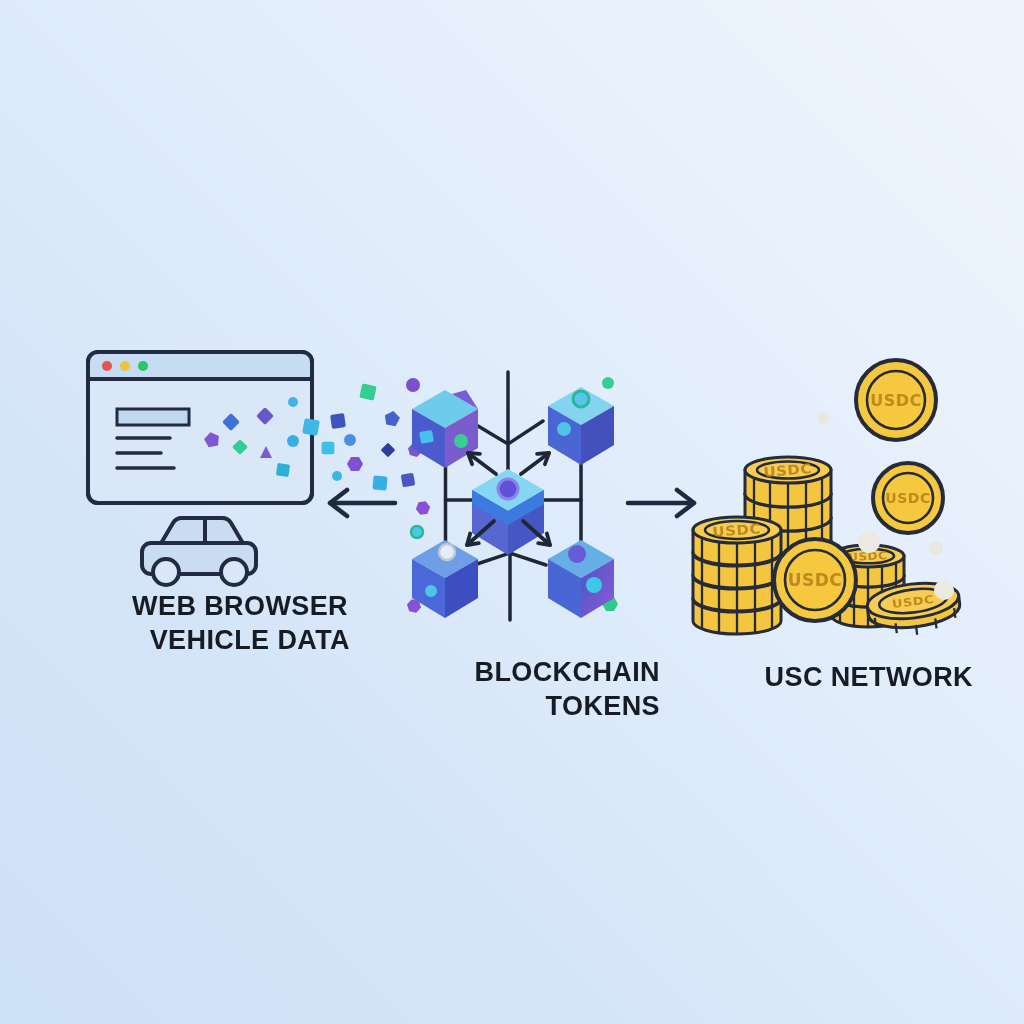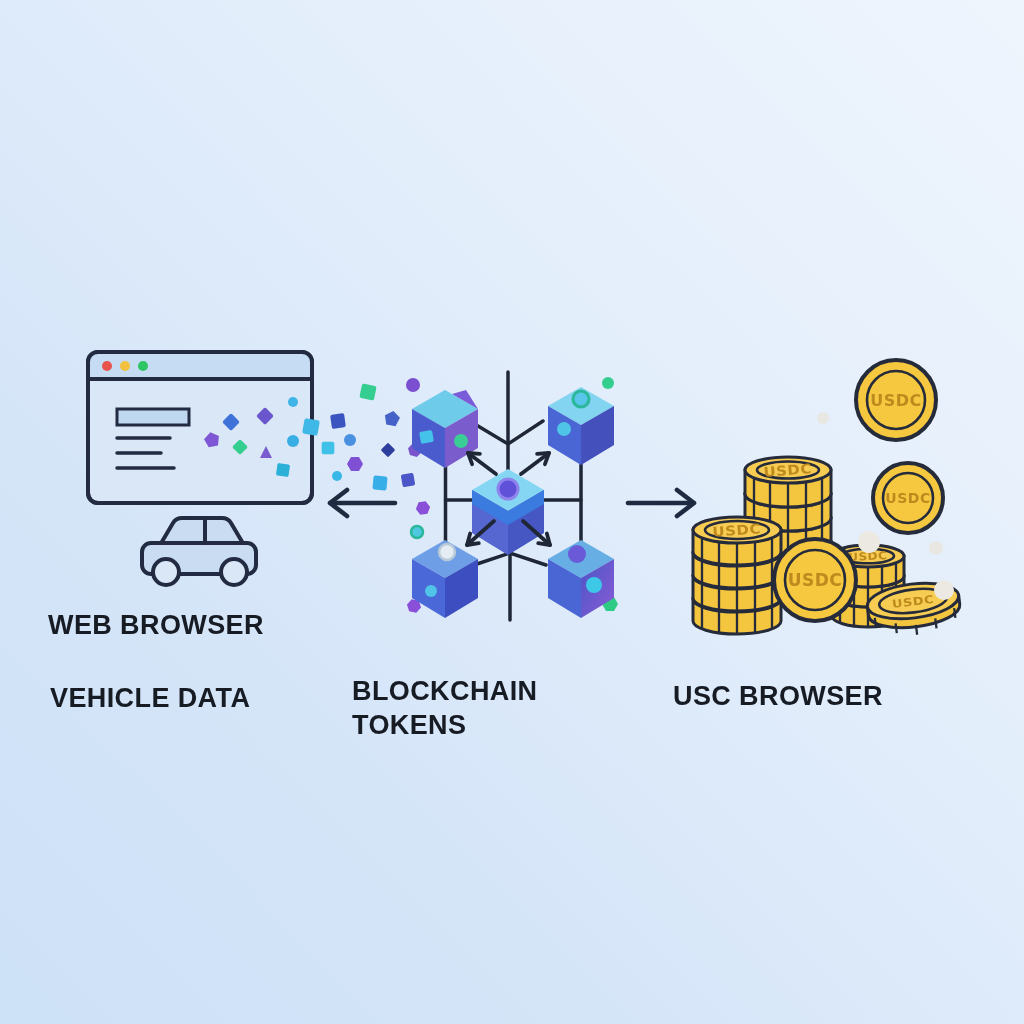--- a/index.html
+++ b/index.html
@@ -5,21 +5,21 @@
 <style>
   html,body{margin:0;padding:0;}
   .canvas{
     position:relative;width:1024px;height:1024px;overflow:hidden;
     background:linear-gradient(225deg,#eff5fd 0%,#e3eefb 38%,#d5e5f8 70%,#cde1f7 100%);
     font-family:"Liberation Sans",sans-serif;
   }
   .art{position:absolute;left:0;top:0;width:1024px;height:1024px;}
   .lbl{
     position:absolute;font-weight:700;font-size:27px;letter-spacing:.4px;
-    color:#171b24;text-align:left;line-height:34px;white-space:nowrap;margin-top:19px;
+    color:#171b24;text-align:right;line-height:34px;white-space:nowrap;
   }
   .nl{stroke:#1f2737;stroke-width:3.5;fill:none;stroke-linecap:round;}
   .na{stroke:#1f2737;stroke-width:3.8;fill:none;stroke-linecap:round;}
   .ba{stroke:#1e2a40;stroke-width:4.6;fill:none;stroke-linecap:round;stroke-linejoin:round;}
   .cs{fill:#f4c53f;stroke:#252b3b;stroke-width:3;}
   .rim{fill:#f4c53f;stroke:#252b3b;stroke-width:3;}
   .rimtop{fill:#f6cc52;stroke:#252b3b;stroke-width:3;}
   .ridge{stroke:#252b3b;stroke-width:2.3;fill:none;}
   .ring{fill:none;stroke:#252b3b;stroke-width:2.6;}
   .ct{font-family:"DejaVu Sans",sans-serif;font-weight:700;fill:#bf8a1d;text-anchor:middle;letter-spacing:.5px;}
@@ -258,24 +258,24 @@
       <circle cx="869" cy="542" r="11" fill="#ece9e3"></circle>
       <circle cx="936" cy="548" r="7" fill="#e9e7e1"></circle>
       <circle cx="944" cy="590" r="10" fill="#ece9e3"></circle>
     </g>
   </g>
 </svg>
 
 <div class="lbl" style="left:48px;top:589px;width:300px;">
   <div>WEB BROWSER</div>
 </div>
-<div class="lbl" style="left:50px;top:662px;width:300px;">
+<div class="lbl" style="left:50px;top:623px;width:300px;">
   <div>VEHICLE DATA</div>
 </div>
-<div class="lbl" style="left:352px;top:655px;width:300px;">
+<div class="lbl" style="left:360px;top:655px;width:300px;">
   <div>BLOCKCHAIN</div>
   <div>TOKENS</div>
 </div>
 <div class="lbl" style="left:673px;top:660px;width:300px;">
-  <div>USC BROWSER</div>
+  <div>USC NETWORK</div>
 </div>
 
 </div>
 
 </body></html>

